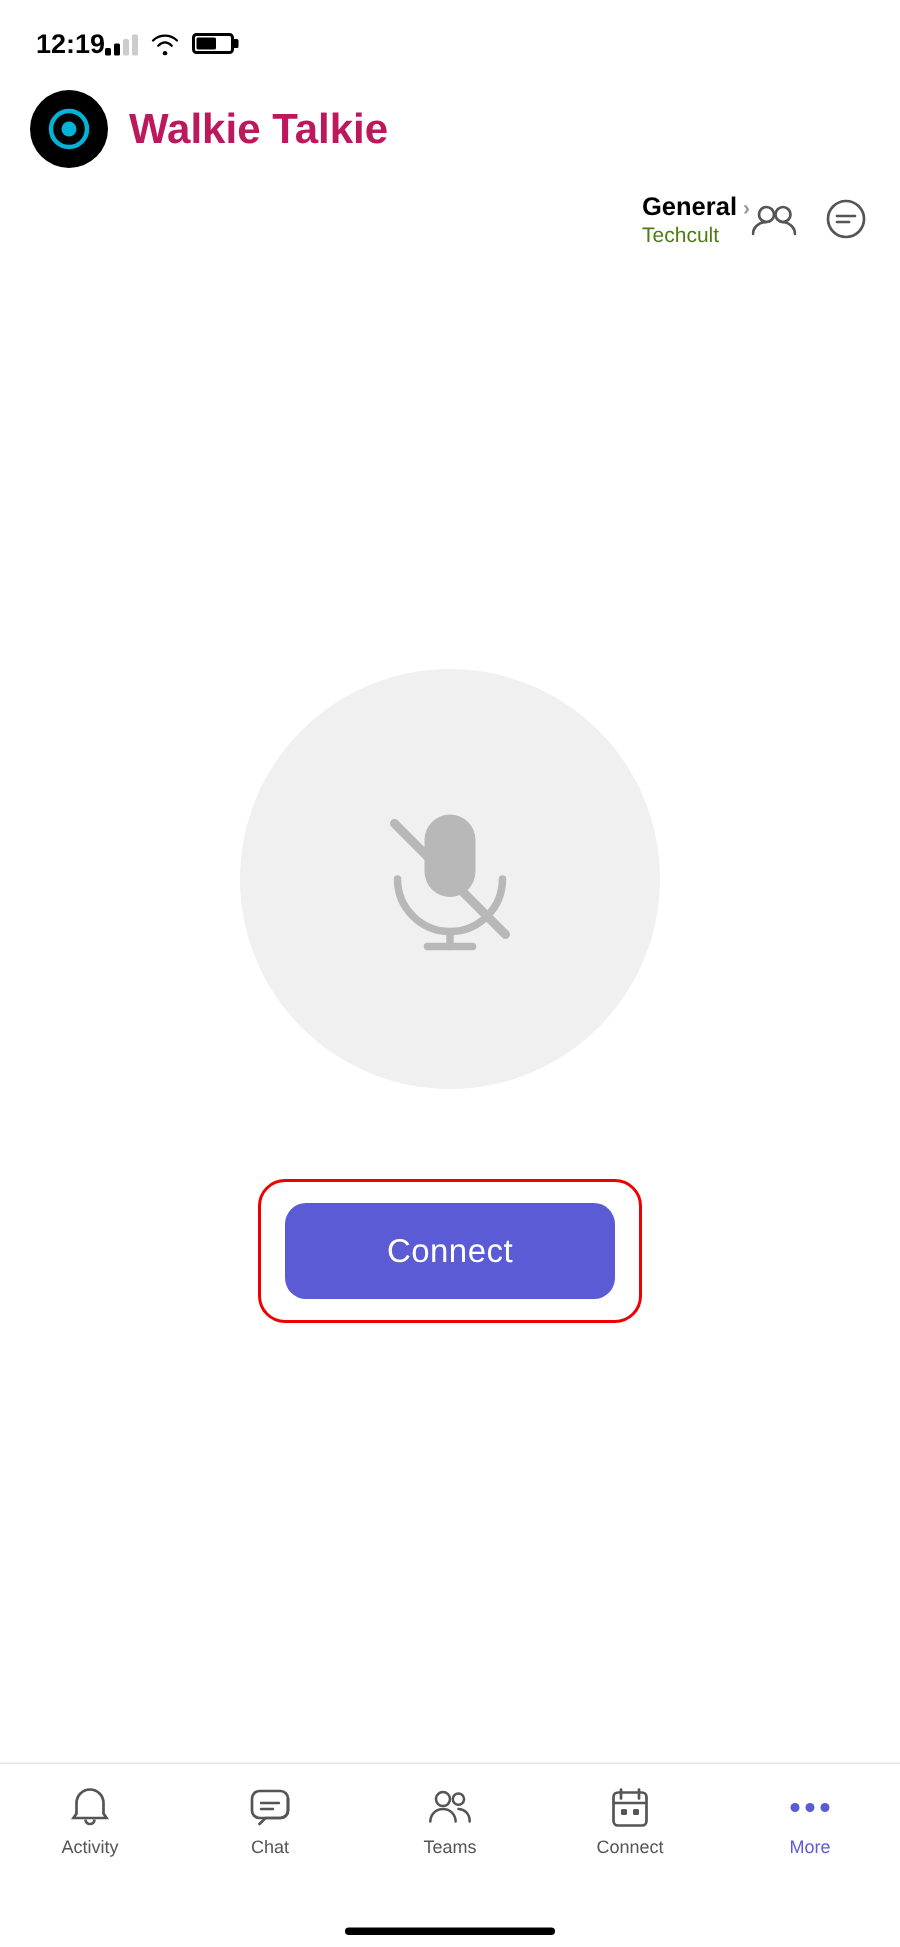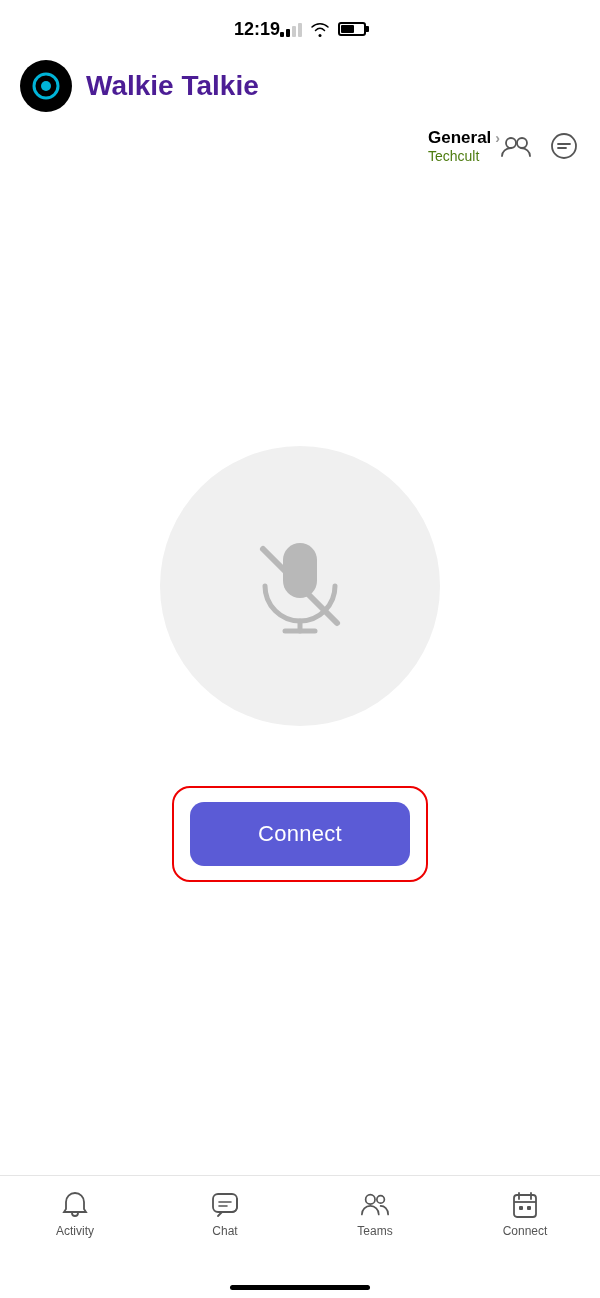--- a/index.html
+++ b/index.html
@@ -10,21 +10,21 @@
       background: #ffffff;
       font-family: -apple-system, BlinkMacSystemFont, 'Segoe UI', sans-serif;
       display: flex;
       flex-direction: column;
       overflow: hidden;
     }
 
     
     .status-bar {
       display: flex;
-      justify-content: center;
+      justify-content: flex-start;
       align-items: center;
       padding: 14px 24px 8px;
       height: 52px;
     }
     .status-time {
       font-size: 18px;
       font-weight: 600;
       color: #000;
     }
     .status-icons {
@@ -98,21 +98,21 @@
       align-items: center;
       justify-content: center;
     }
     .app-logo svg {
       width: 32px;
       height: 32px;
     }
     .app-title {
       font-size: 28px;
       font-weight: 700;
-      color: #4c1d95;
+      color: #be185d;
     }
 
     
     .channel-row {
       display: flex;
       justify-content: flex-end;
       align-items: center;
       padding: 4px 20px 8px;
     }
     .channel-info {
@@ -372,17 +372,27 @@
         <line x1="19" y1="2" x2="19" y2="8" stroke="#555" stroke-width="1.8" stroke-linecap="round"></line>
         <line x1="2" y1="11" x2="24" y2="11" stroke="#555" stroke-width="1.8"></line>
         <rect x="7" y="15" width="4" height="4" rx="1" fill="#555"></rect>
         <rect x="15" y="15" width="4" height="4" rx="1" fill="#555"></rect>
       </svg>
     </div>
     <span class="nav-label">Connect</span>
   </div>
 
 
+  <div class="nav-item">
+    <div class="nav-icon active">
+      <svg width="28" height="12" viewBox="0 0 28 12" fill="none">
+        <circle cx="4" cy="6" r="3" fill="#5b5bd6"></circle>
+        <circle cx="14" cy="6" r="3" fill="#5b5bd6"></circle>
+        <circle cx="24" cy="6" r="3" fill="#5b5bd6"></circle>
+      </svg>
+    </div>
+    <span class="nav-label active">More</span>
+  </div>
 </div>
 
 <div class="home-indicator">
   <div class="home-bar"></div>
 </div>
 
 </body></html>

